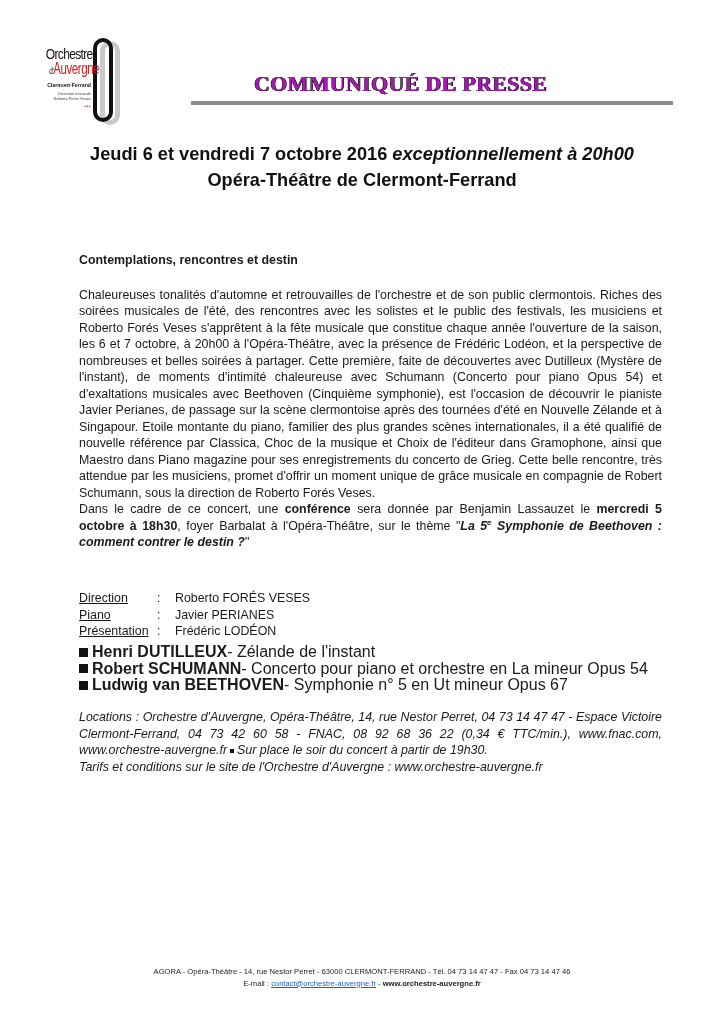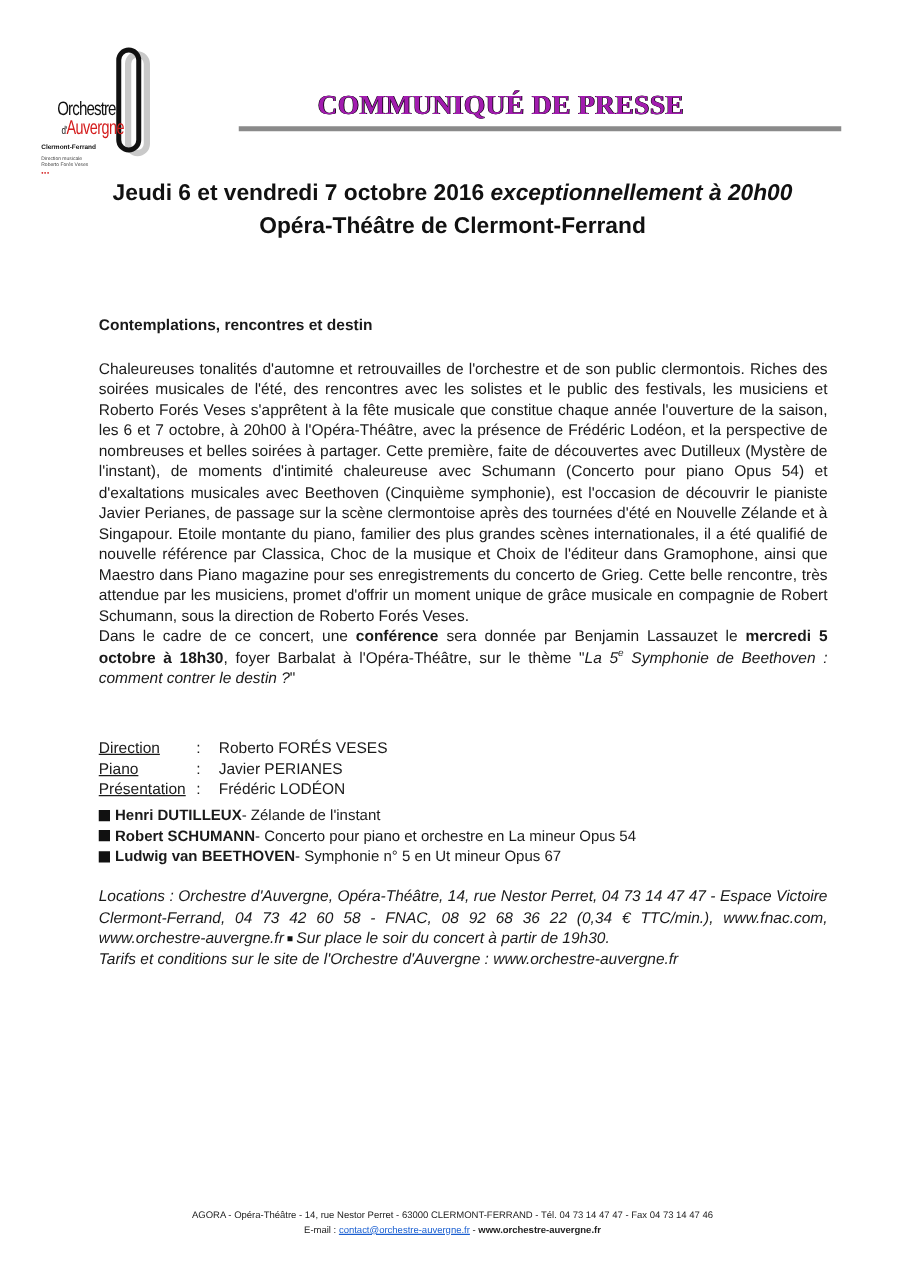--- a/index.html
+++ b/index.html
@@ -1,21 +1,21 @@
 <!DOCTYPE html>
 <html><head>
 <meta charset="utf-8">
 <style>
   html, body { margin: 0; padding: 0; background: #ffffff; }
   body { width: 724px; height: 1024px; position: relative; overflow: hidden;
          font-family: "Liberation Sans", "DejaVu Sans", sans-serif; color: #1a1a1a; }
 
   
   .logo { position: absolute; left: 33px; top: 38px; width: 92px; height: 92px; }
-  .logo-text { position: absolute; left: 0; top: 8px; width: 58px; text-align: left; margin-top: 34px; }
+  .logo-text { position: absolute; left: 0; top: 8px; width: 58px; text-align: right; }
   .logo-orch { font-family: "Liberation Sans Narrow", "Liberation Sans", sans-serif; font-size: 15.5px;
                letter-spacing: -0.9px; line-height: 15px; color: #111; transform: scaleX(0.78); transform-origin: right; white-space: nowrap; }
   .logo-auv { font-size: 16px; line-height: 16px; color: #d41c1c; transform: scaleX(0.72); transform-origin: right; white-space: nowrap; letter-spacing: -0.6px; }
   .logo-auv .small-d { font-size: 9px; color: #111; }
   .logo-cf { font-size: 5.2px; font-weight: bold; line-height: 8px; margin-top: 2px; white-space: nowrap; color:#111; }
   .logo-dir { font-size: 4px; line-height: 5px; color: #444; white-space: nowrap; margin-top: 2px; }
   .logo-dots { margin-top: 3px; font-size: 5px; line-height: 5px; color: #d41c1c; letter-spacing: 0.5px; }
   .logo-zero { position: absolute; left: 60px; top: 0px; width: 20px; height: 84px;
                border: 4.5px solid #111; border-radius: 11px; box-sizing: border-box; }
   .logo-zero-shadow { position: absolute; left: 67px; top: 3px; width: 20px; height: 84px;
@@ -31,30 +31,30 @@
   
   .headline { position: absolute; left: 40px; top: 141px; width: 644px; text-align: center;
               font-weight: bold; font-size: 18.2px; line-height: 26px; color: #111; }
   .headline .it { font-style: italic; }
 
   
   .body-area { position: absolute; left: 79px; top: 252px; width: 583px; font-size: 12.4px; line-height: 16.5px; color: #1a1a1a; }
   .subtitle { font-weight: bold; margin: 0 0 18px 0; }
   .para { text-align: justify; margin: 0; }
   .b { font-weight: bold; }
-  .i { font-style: italic; }
+  .i { font-style: italic; font-weight: bold; }
   sup { font-size: 8px; line-height: 0; }
 
   .credits { position: absolute; left: 79px; top: 578px; font-size: 12.4px; line-height: 16.5px; margin-top: 12px; }
   .credit-row { display: flex; }
   .credit-label { width: 78px; }
   .credit-label span { text-decoration: underline; }
   .credit-sep { width: 18px; }
 
-  .works { position: absolute; left: 79px; top: 644px; font-size: 12px; line-height: 16.5px; }
+  .works { position: absolute; left: 79px; top: 644px; font-size: 16px; line-height: 16.5px; }
   .work-row { display: flex; align-items: center; white-space: nowrap; }
   .sq { display: inline-block; width: 9px; height: 9px; background: #111; margin-right: 4px; }
 
   .locations { position: absolute; left: 79px; top: 709px; width: 583px; font-size: 12.4px; line-height: 16.5px; font-style: italic; }
   .loc-line { white-space: nowrap; }
   .loc-just { text-align: justify; text-align-last: justify; }
   .tiny-sq { display: inline-block; width: 4px; height: 4px; background: #111; vertical-align: middle; margin: 0 3px; }
 
   
   .footer { position: absolute; left: 0; top: 966px; width: 724px; text-align: center; font-size: 7.6px; line-height: 11.5px; color: #222; }

